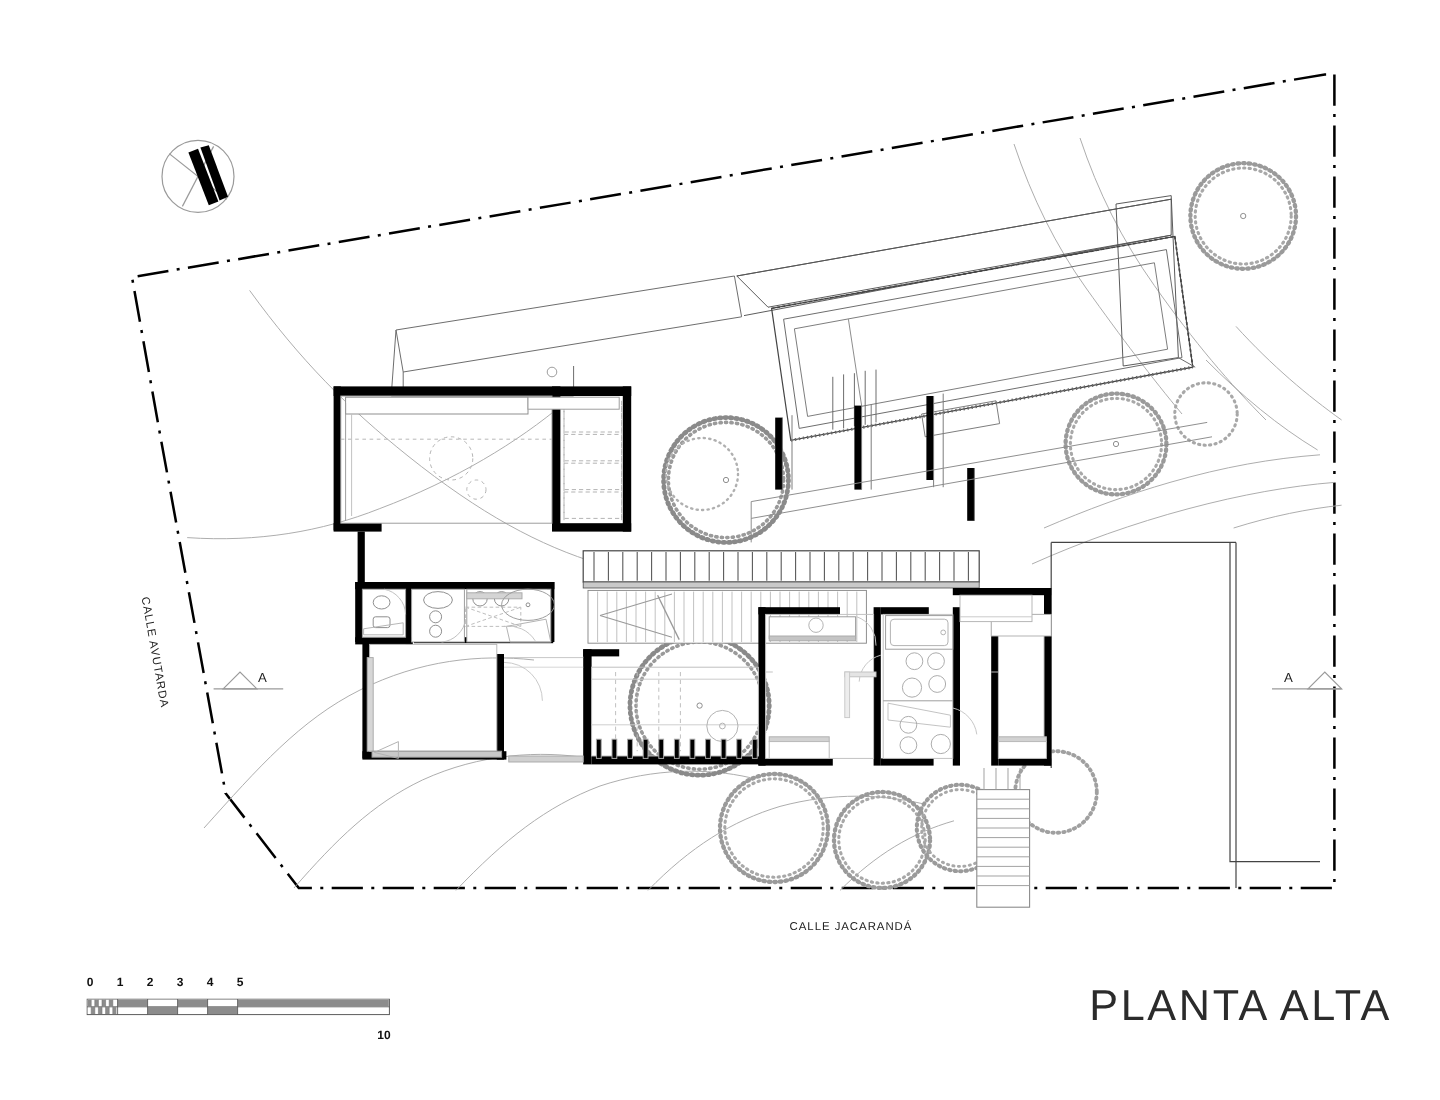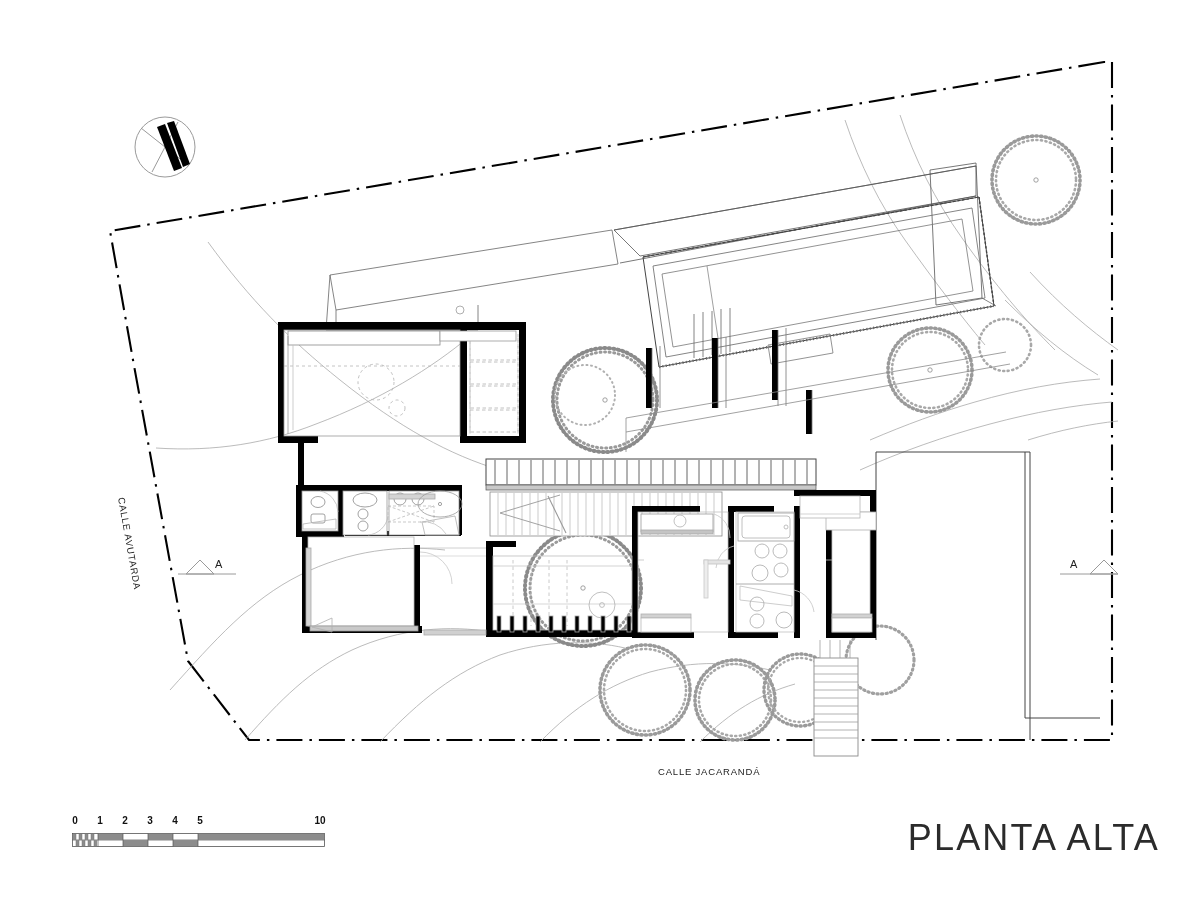--- a/index.html
+++ b/index.html
@@ -505,21 +505,21 @@
   </svg>
 
   <div class="scale-block">
     <div class="scale-numbers">
       <span style="left:3px;">0</span>
       <span style="left:28px;">1</span>
       <span style="left:53px;">2</span>
       <span style="left:78px;">3</span>
       <span style="left:103px;">4</span>
       <span style="left:128px;">5</span>
-      <span style="left:248px;">10</span>
+      <span style="left:248px;margin-top:44px;">10</span>
     </div>
     <div class="scale-bar-wrap">
       <svg width="256" height="18" viewBox="0 0 256 18" xmlns="http://www.w3.org/2000/svg">
 
         <rect x="0.5" y="0.5" width="252" height="13" fill="#ffffff" stroke="#555" stroke-width="0.8"></rect>
         <line x1="0.5" y1="7" x2="252.5" y2="7" stroke="#555" stroke-width="0.7"></line>
 
         <g fill="#8c8c8c">
           <rect x="1" y="1" width="3" height="6"></rect>
           <rect x="7" y="1" width="3" height="6"></rect>

